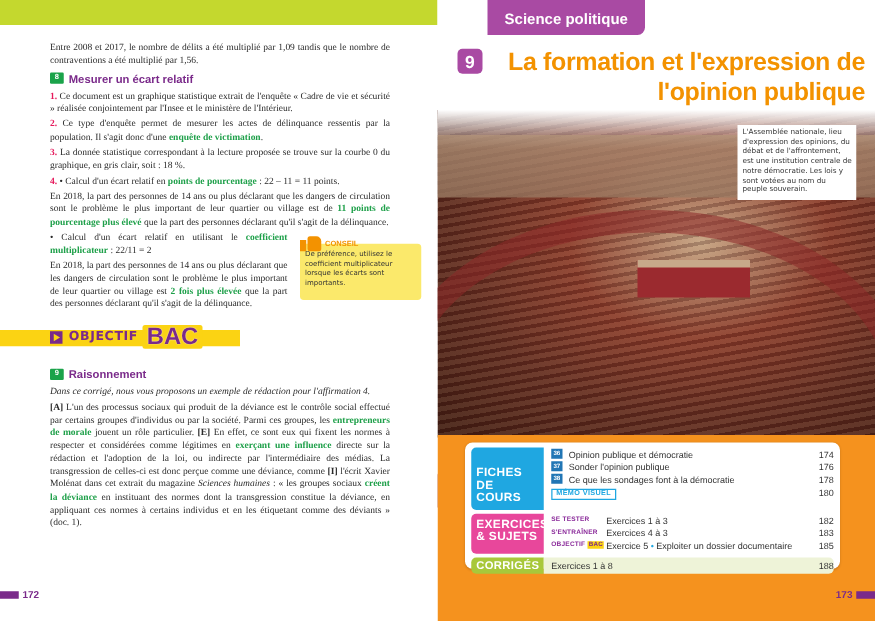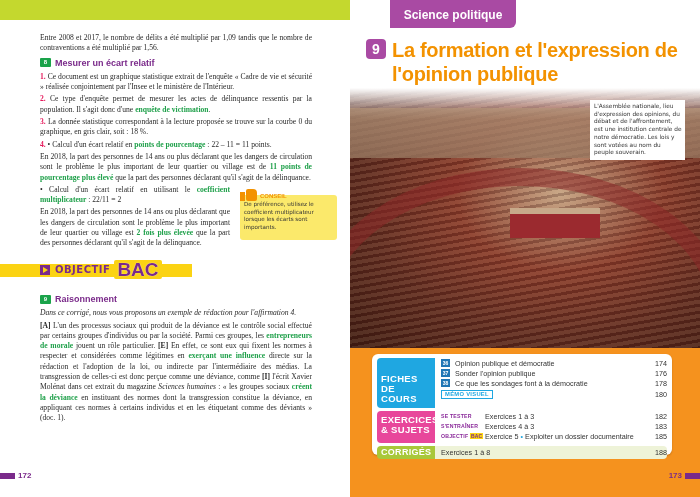--- a/index.html
+++ b/index.html
@@ -38,21 +38,21 @@
 
   .page-num-left { position: absolute; left: 0; top: 471px; display: flex; align-items: center; }
   .pn-bar { width: 15px; height: 6px; background: #7a2a8a; margin-right: 3px; }
   .pn-text { font-family: "Liberation Sans", sans-serif; font-weight: bold; font-size: 8px; color: #7a2a8a; }
 
   
   .right-page { position: absolute; left: 350px; top: 0; width: 350px; height: 497px; background: #fff; overflow: hidden; }
   .tab { position: absolute; left: 40px; top: 0; width: 126px; height: 28px; background: #a94aa3; border-radius: 0 0 6px 0; color: #fff; font-family: "Liberation Sans", sans-serif; font-weight: bold; font-size: 12px; line-height: 30px; text-align: center; }
   .chapter { position: absolute; left: 16px; top: 38px; display: flex; }
   .chap-num { width: 20px; height: 20px; background: #a94aa3; color: #fff; font-family: "Liberation Sans", sans-serif; font-weight: bold; font-size: 14px; line-height: 20px; text-align: center; border-radius: 4px; margin-right: 6px; margin-top: 1px; }
-  .chap-title { font-family: "Liberation Sans", sans-serif; font-weight: bold; font-size: 20px; line-height: 24px; color: #f39200; width: 300px; letter-spacing: -0.3px; }
+  .chap-title { font-family: "Liberation Sans", sans-serif; font-weight: bold; font-size: 20px; line-height: 24px; color: #f39200; width: 300px; letter-spacing: -0.3px; text-align: right; }
 
   .photo { position: absolute; left: 0; top: 88px; width: 350px; height: 262px;
     background:
       linear-gradient(to bottom, rgba(255,255,255,1) 0%, rgba(255,255,255,0) 12%),
       repeating-linear-gradient(170deg, rgba(60,20,10,0.25) 0 3px, rgba(200,160,120,0.15) 3px 7px),
       radial-gradient(ellipse at 60% 40%, #c9a98a 0%, #8a3b2c 35%, #5e2a20 65%, #3a1a12 100%);
   }
   .photo-hemicycle { position: absolute; left: -40px; top: 80px; width: 420px; height: 300px; border-radius: 50%; border: 18px solid rgba(140,40,40,0.55); }
   .photo-tribune { position: absolute; left: 160px; top: 120px; width: 90px; height: 30px; background: #9b2a2f; border-top: 6px solid #c7a98a; }
   .photo-wall { position: absolute; left: 0; top: 20px; width: 350px; height: 50px; background: linear-gradient(#b4957a, #9a7b63); opacity: 0.75; }

